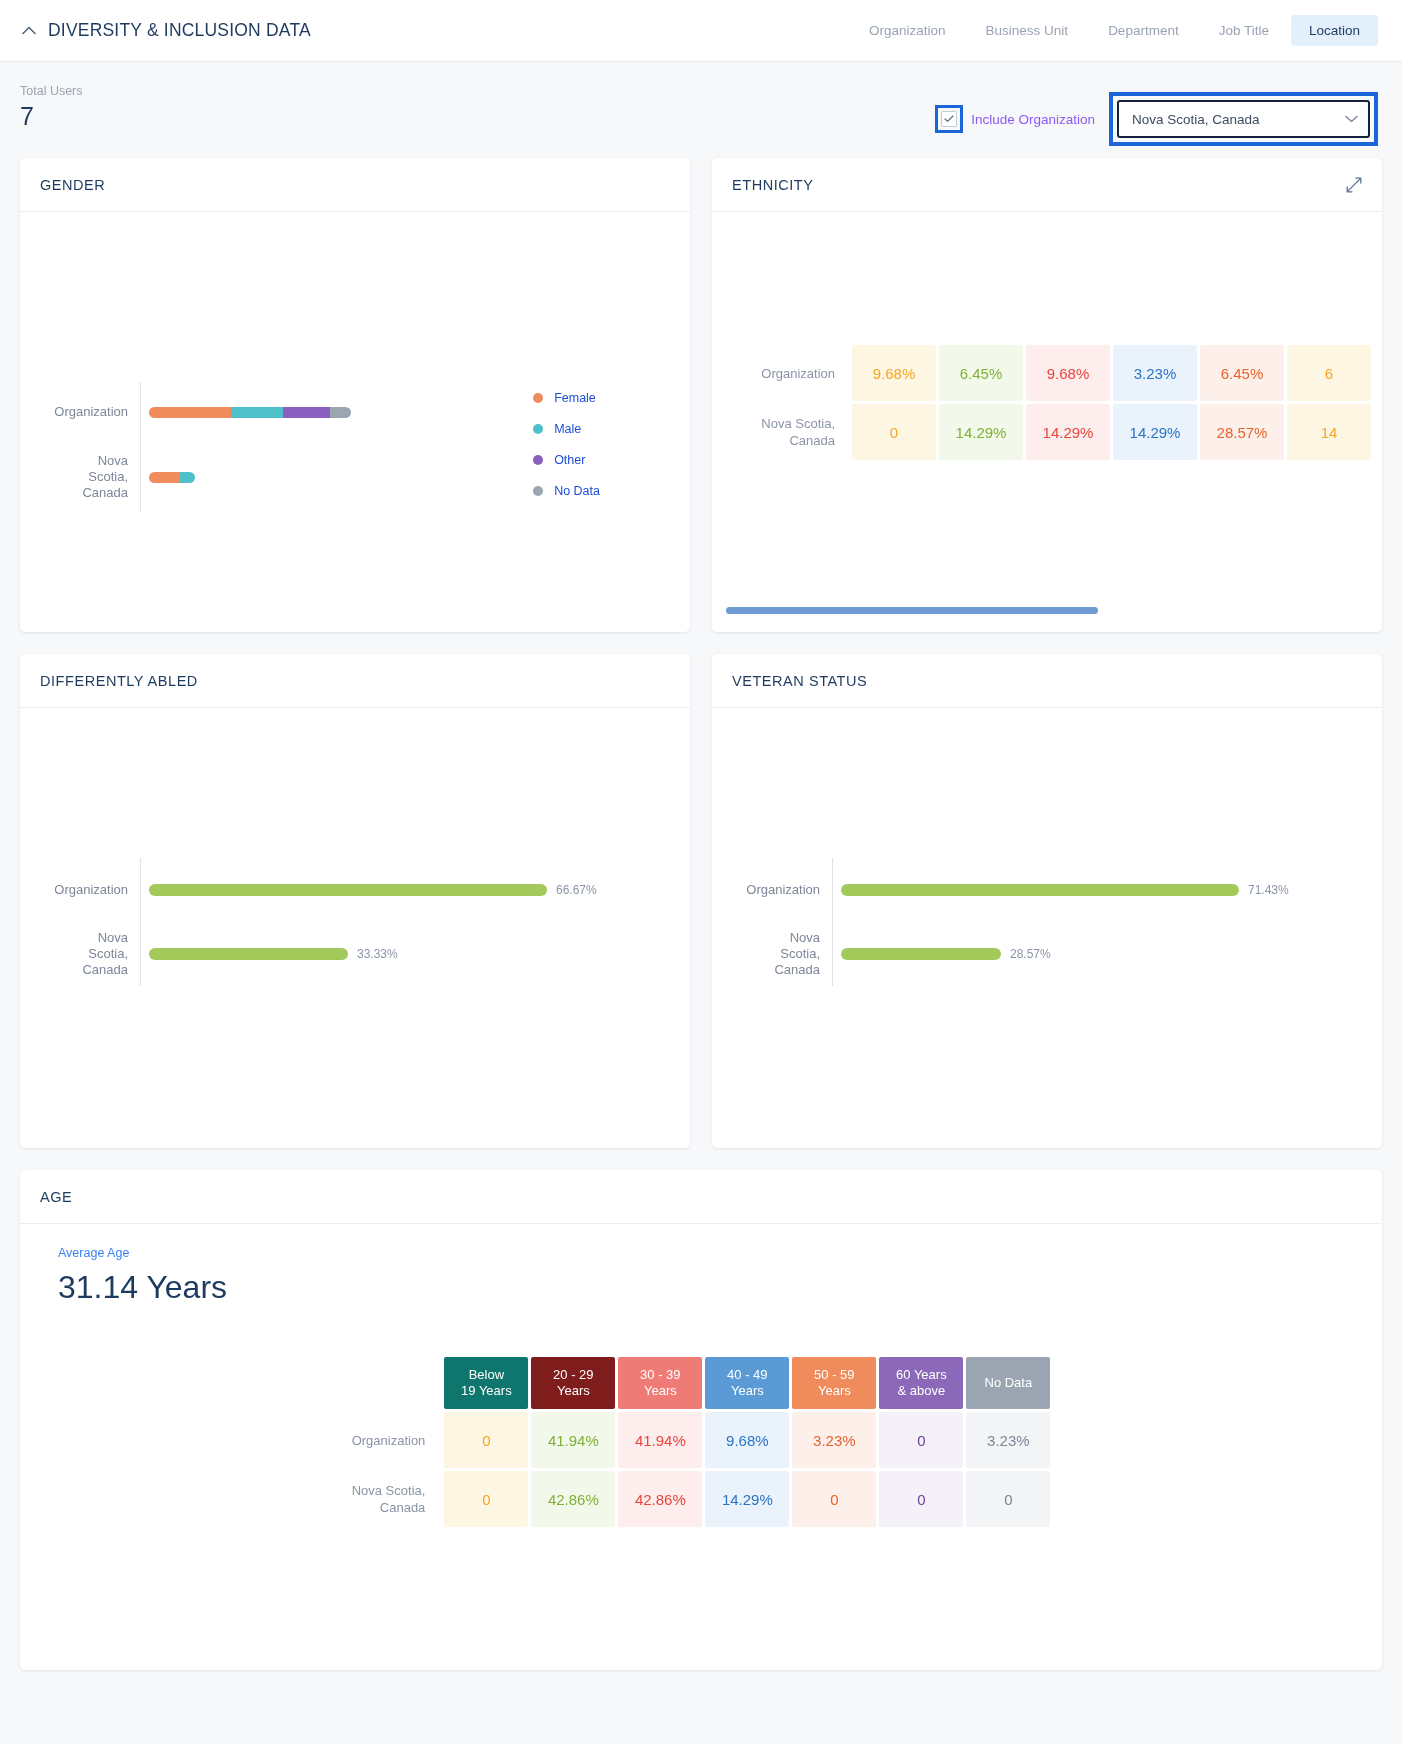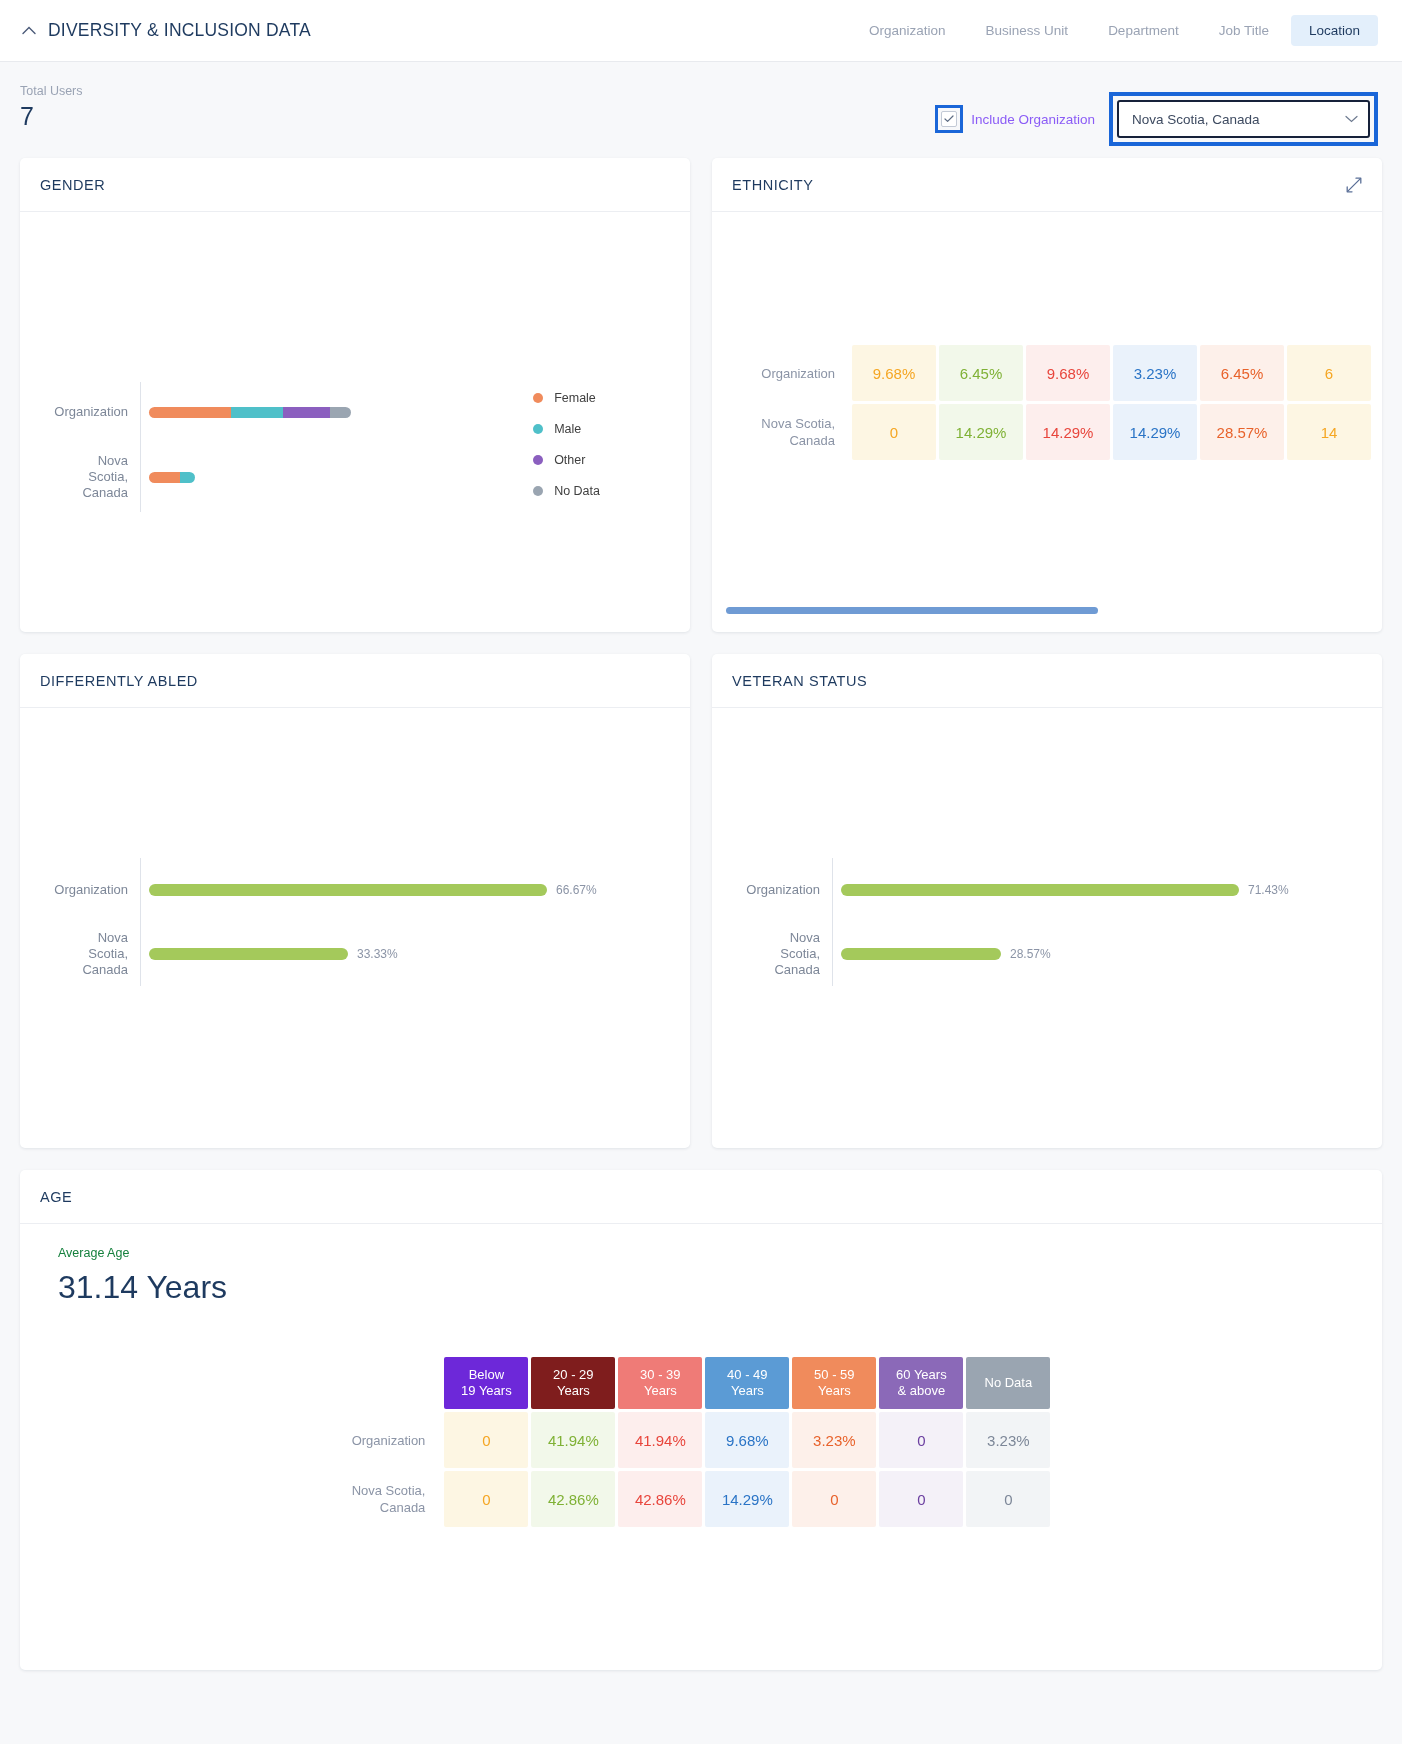--- a/index.html
+++ b/index.html
@@ -210,21 +210,21 @@
     align-items: center;
     gap: 11px;
     height: 31px;
   }
   .legend-dot {
     width: 10px; height: 10px; border-radius: 50%;
     flex-shrink: 0;
   }
   .legend-text {
     font-size: 12.5px;
-    color: #404040;
+    color: #1d4ed8;
   }
 
   
   .heat-body { height: 420px; position: relative; overflow: hidden; }
   .heat-scroll {
     position: absolute;
     top: 130px;
     left: 0; right: 0;
     overflow: hidden;
   }
@@ -296,21 +296,21 @@
     font-size: 12px;
     color: #8b94a6;
     margin-left: 9px;
     white-space: nowrap;
   }
 
   
   .age-body { padding: 22px 22px 40px 22px; }
   .avg-label {
     font-size: 12.5px;
-    color: #15803d;
+    color: #3b82f6;
     margin-left: 16px;
     margin-bottom: 9px;
   }
   .avg-value {
     font-size: 32px;
     color: #1e3a5f;
     margin-left: 16px;
     margin-bottom: 48px;
   }
   .age-table-wrap {
@@ -537,21 +537,21 @@
       <div class="card-title">AGE</div>
     </div>
     <div class="card-body age-body">
       <div class="avg-label">Average Age</div>
       <div class="avg-value">31.14 Years</div>
       <div class="age-table-wrap">
         <table class="age-table">
           <tbody>
               <tr>
             <td class="rowlabel"></td>
-            <td class="heat-head" style="background:#6d28d9">Below<br>19 Years</td>
+            <td class="heat-head" style="background:#0f766e">Below<br>19 Years</td>
             <td class="heat-head" style="background:#7f1d1d">20 - 29<br>Years</td>
             <td class="heat-head" style="background:#ef7b77">30 - 39<br>Years</td>
             <td class="heat-head" style="background:#5b9bd5">40 - 49<br>Years</td>
             <td class="heat-head" style="background:#f08b5c">50 - 59<br>Years</td>
             <td class="heat-head" style="background:#8b69b8">60 Years<br>&amp; above</td>
             <td class="heat-head" style="background:#9aa5b1">No Data</td>
           </tr>
           <tr>
             <td class="rowlabel">Organization</td>
             <td class="heat-cell" style="background:#fdf6e3;color:#f5a623">0</td>

